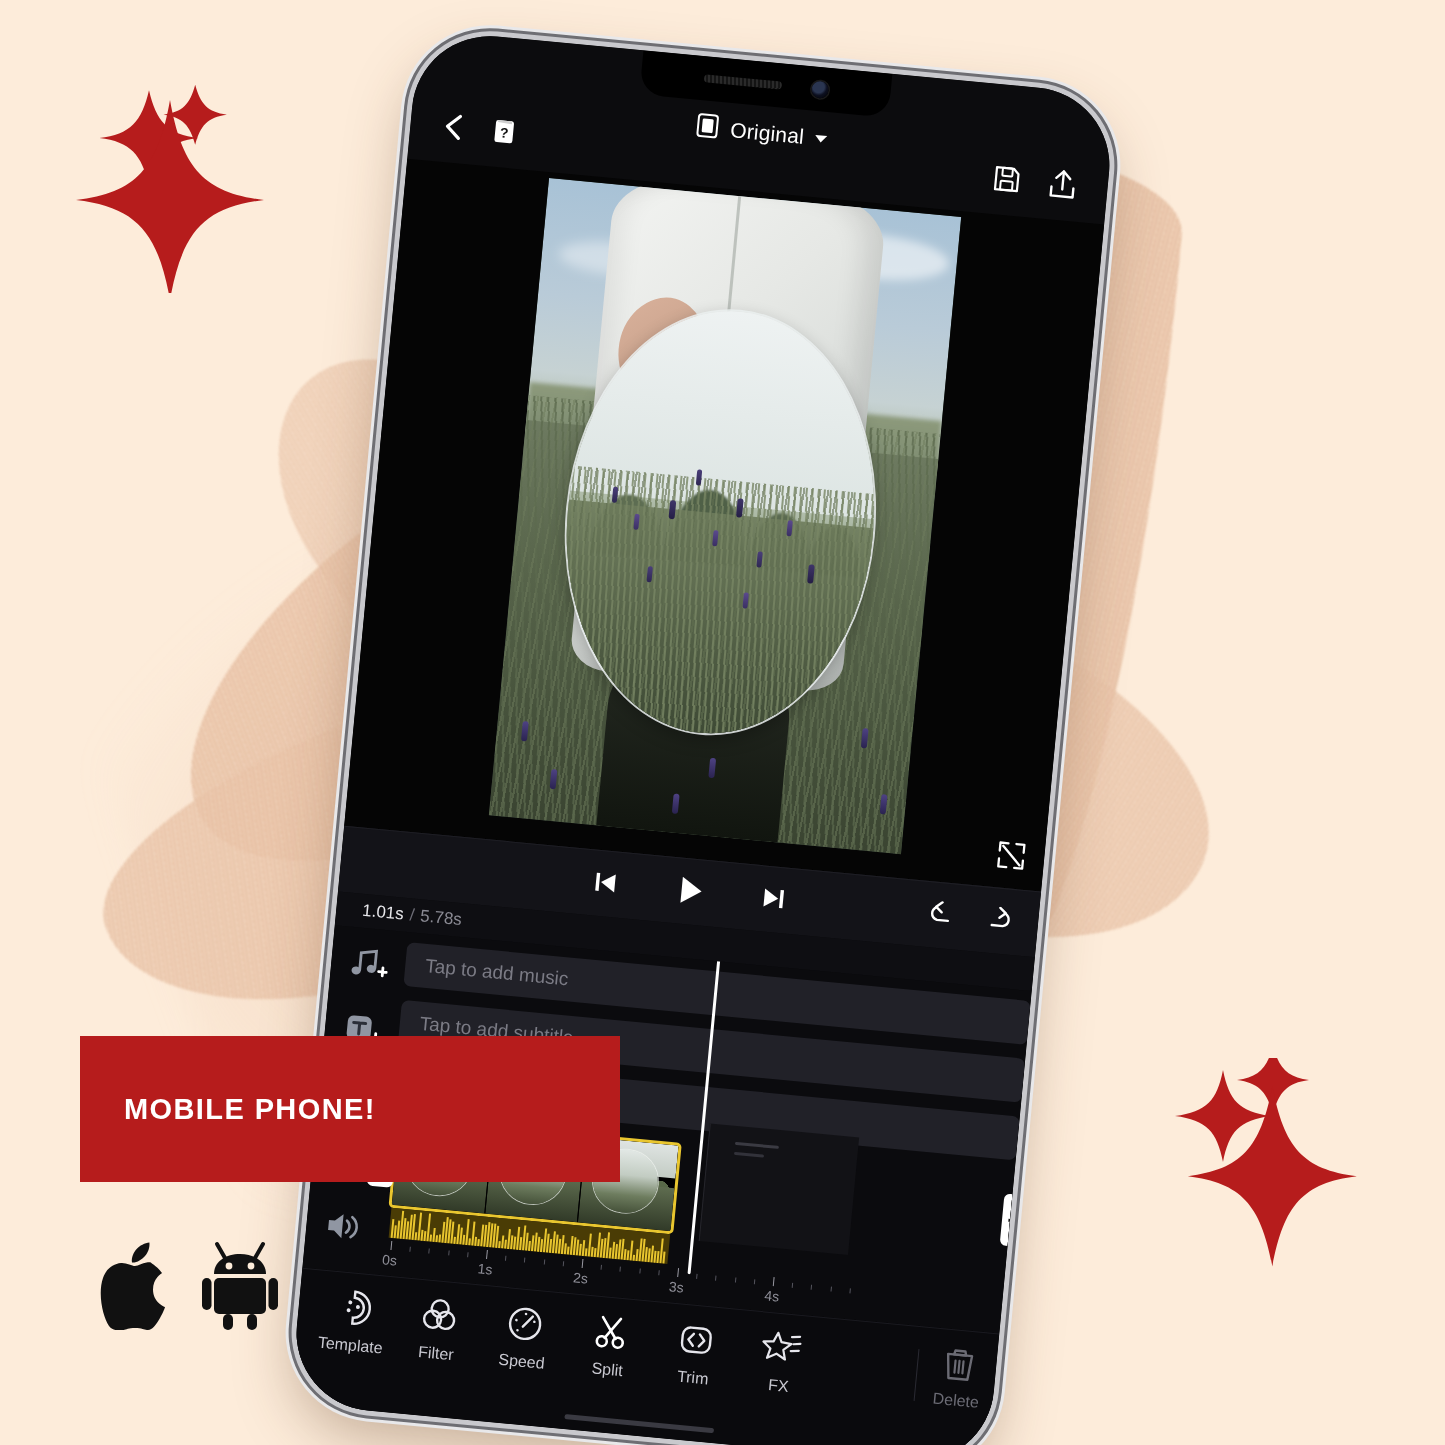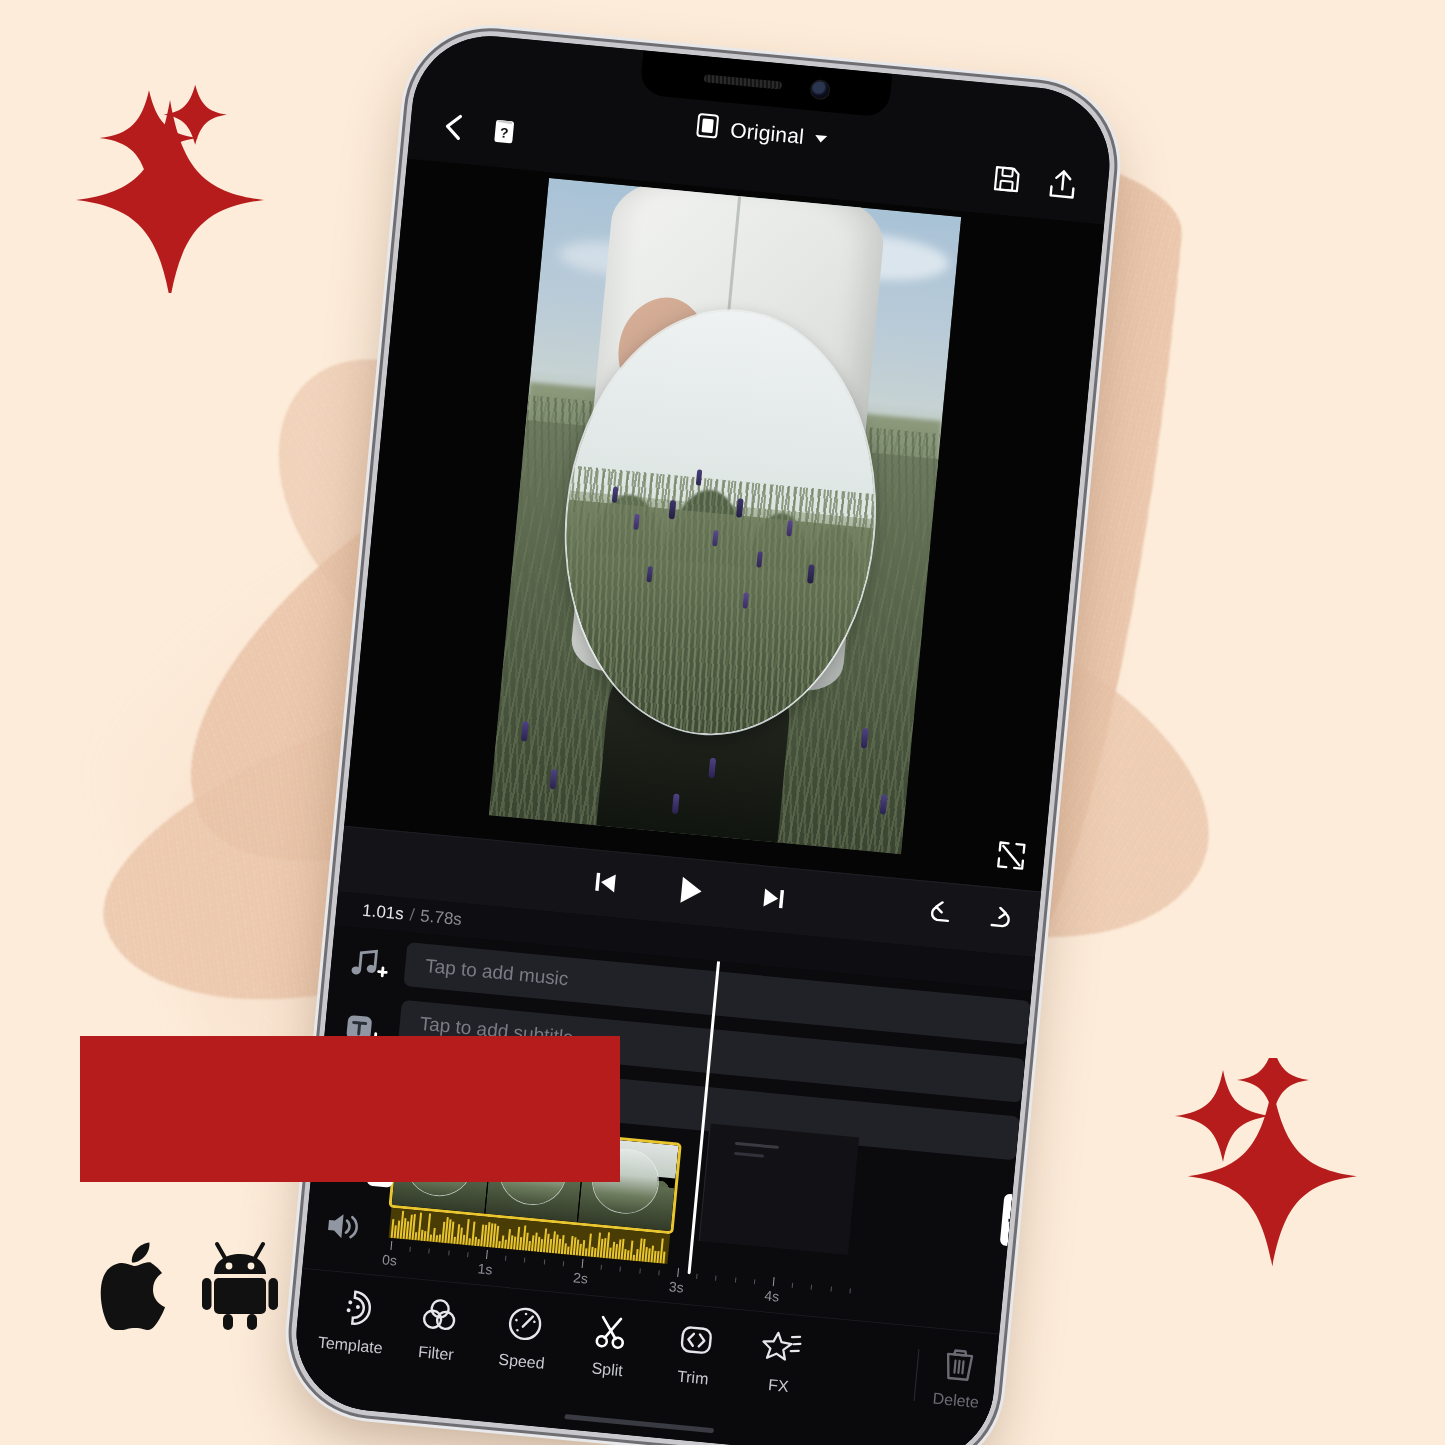--- a/index.html
+++ b/index.html
@@ -834,20 +834,21 @@
           <span class="lbl">Delete</span>
         </div>
       </div>
 
       <div id="home-ind"></div>
     </div>
   </div>
 </div>
 
 <div id="banner">
+  <div class="line">MOBILE PHONE!</div>
 </div>
 
 <div id="stores">
   <span>
     <svg width="74" height="88" viewBox="0 0 74 88">
       <path d="M50 20 C44 20 38 24 35 24 C32 24 26 20.5 21 21 C13 21.8 6 27 3 36 C-2.5 52 3 75 9 84 C13 89 17.5 88.2 21.5 88.2 C25.5 88.2 27 86 35 86 C43 86 44 88.2 48 88 C52.5 87.8 56 83 60 76 C63 71 65 65.5 65 65 C64.5 64.8 53 60.5 53 47.5 C53 36.5 61.5 31.5 62 31 C57 24 49.5 20 50 20 Z" fill="#111"></path>
       <path d="M45 14 C48 10.5 50 5.5 49.4 0.4 C45 0.7 39.6 3.5 36.4 7.2 C33.6 10.4 31.2 15.6 32 20.5 C36.8 20.9 41.8 17.7 45 14 Z" fill="#111"></path>
     </svg>
   </span>
   <span>

